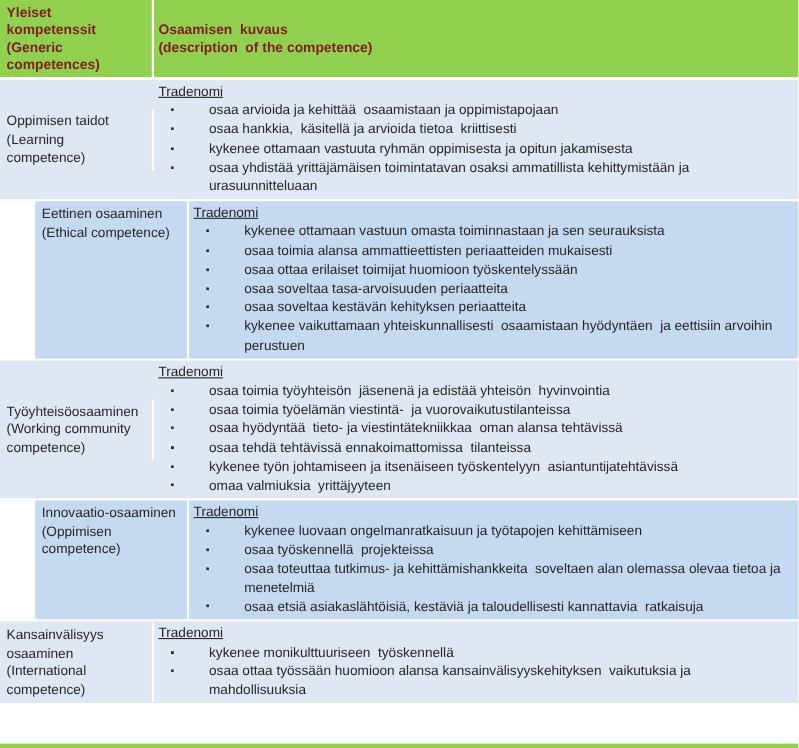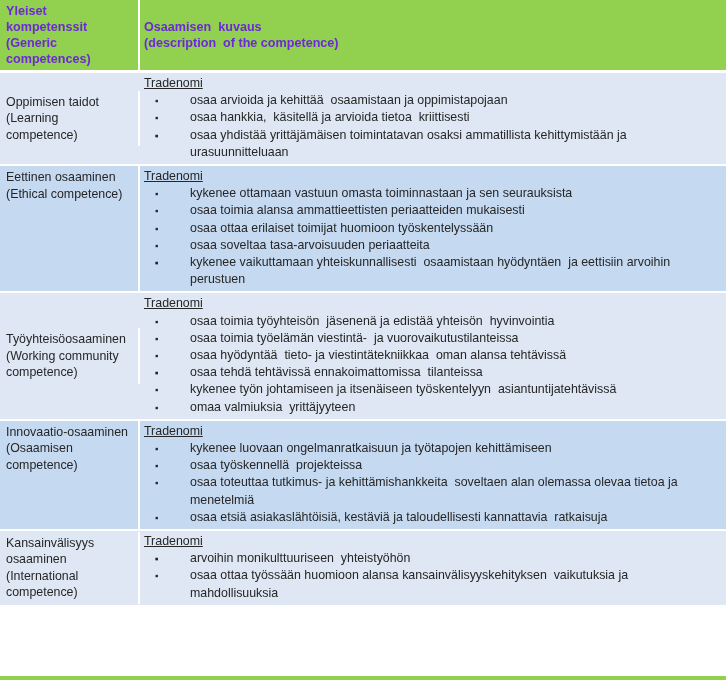--- a/index.html
+++ b/index.html
@@ -8,36 +8,36 @@
     --row-medium:#C5D9F1;
     --border:#FFFFFF;
     --text:#262626;
   }
   html,body{margin:0;padding:0;background:#fff;}
   body{font-family:"Liberation Sans","DejaVu Sans",sans-serif;color:var(--text);}
   .table{width:726px;min-height:680px;background:#fff;display:flex;flex-direction:column;box-sizing:border-box;}
   .row{display:flex;border-bottom:2px solid var(--border);}
   .row.header{background:var(--header-bg);border-bottom:3px solid var(--border);}
   .row.light{background:var(--row-light);align-items:center;}
-  .row.medium{background:var(--row-medium);}
+  .row.medium{background:var(--row-medium);margin-left:32px;}
   .cell{box-sizing:border-box;}
   .cell.left{
     flex:0 0 140px;width:140px;
     border-right:2px solid var(--border);
     padding:3px 4px 3px 6px;
     font-size:12.4px;line-height:16.5px;
     white-space:pre-line;
   }
   .cell.right{
     flex:1;min-width:0;
     padding:2px 6px 3px 4px;
     font-size:12.4px;line-height:17.2px;
   }
   .row.header .cell{
-    font-weight:bold;color:#6d28d9;
+    font-weight:bold;color:#7f1d1d;
     display:flex;align-items:center;
     font-size:12.6px;line-height:16px;
     white-space:pre-wrap;
   }
   .degree{white-space:pre-wrap;text-decoration:underline;}
   ul.bullets{margin:0;padding:0;list-style:none;}
   ul.bullets li{position:relative;padding-left:46px;white-space:pre-wrap;}
   .bullet{position:absolute;left:11px;top:0;font-size:9.5px;}
   .bottom-bar{height:4px;background:var(--header-bg);margin-top:auto;}
 </style>
@@ -57,37 +57,37 @@
   <div id="tbody">
       <div class="row light">
         <div class="cell left">Oppimisen taidot
 (Learning
 competence)</div>
         <div class="cell right">
           <div class="degree">Tradenomi</div>
           <ul class="bullets">
             <li><span class="bullet">▪</span><span class="btxt">osaa arvioida ja kehittää  osaamistaan ja oppimistapojaan</span></li>
             <li><span class="bullet">▪</span><span class="btxt">osaa hankkia,  käsitellä ja arvioida tietoa  kriittisesti</span></li>
-            <li><span class="bullet">▪</span></li>
+            <li><span class="bullet">▪</span><span class="btxt">kykenee ottamaan vastuuta ryhmän oppimisesta ja opitun jakamisesta</span></li>
             <li><span class="bullet">▪</span><span class="btxt">osaa yhdistää yrittäjämäisen toimintatavan osaksi ammatillista kehittymistään ja
 urasuunnitteluaan</span></li>
           </ul>
         </div>
       </div>
       <div class="row medium">
         <div class="cell left">Eettinen osaaminen
 (Ethical competence)</div>
         <div class="cell right">
           <div class="degree">Tradenomi</div>
           <ul class="bullets">
             <li><span class="bullet">▪</span><span class="btxt">kykenee ottamaan vastuun omasta toiminnastaan ja sen seurauksista</span></li>
             <li><span class="bullet">▪</span><span class="btxt">osaa toimia alansa ammattieettisten periaatteiden mukaisesti</span></li>
             <li><span class="bullet">▪</span><span class="btxt">osaa ottaa erilaiset toimijat huomioon työskentelyssään</span></li>
             <li><span class="bullet">▪</span><span class="btxt">osaa soveltaa tasa-arvoisuuden periaatteita</span></li>
-            <li><span class="bullet">▪</span></li>
+            <li><span class="bullet">▪</span><span class="btxt">osaa soveltaa kestävän kehityksen periaatteita</span></li>
             <li><span class="bullet">▪</span><span class="btxt">kykenee vaikuttamaan yhteiskunnallisesti  osaamistaan hyödyntäen  ja eettisiin arvoihin
 perustuen</span></li>
           </ul>
         </div>
       </div>
       <div class="row light">
         <div class="cell left">Työyhteisöosaaminen
 (Working community
 competence)</div>
         <div class="cell right">
@@ -98,21 +98,21 @@
             <li><span class="bullet">▪</span><span class="btxt">osaa hyödyntää  tieto- ja viestintätekniikkaa  oman alansa tehtävissä</span></li>
             <li><span class="bullet">▪</span></li>
             <li><span class="bullet">▪</span><span class="btxt">osaa tehdä tehtävissä ennakoimattomissa  tilanteissa</span></li>
             <li><span class="bullet">▪</span><span class="btxt">kykenee työn johtamiseen ja itsenäiseen työskentelyyn  asiantuntijatehtävissä</span></li>
             <li><span class="bullet">▪</span><span class="btxt">omaa valmiuksia  yrittäjyyteen</span></li>
           </ul>
         </div>
       </div>
       <div class="row medium">
         <div class="cell left">Innovaatio-osaaminen
-(Osaamisen
+(Oppimisen
 competence)</div>
         <div class="cell right">
           <div class="degree">Tradenomi</div>
           <ul class="bullets">
             <li><span class="bullet">▪</span><span class="btxt">kykenee luovaan ongelmanratkaisuun ja työtapojen kehittämiseen</span></li>
             <li><span class="bullet">▪</span><span class="btxt">osaa työskennellä  projekteissa</span></li>
             <li><span class="bullet">▪</span><span class="btxt">osaa toteuttaa tutkimus- ja kehittämishankkeita  soveltaen alan olemassa olevaa tietoa ja
 menetelmiä</span></li>
             <li><span class="bullet">▪</span><span class="btxt">osaa etsiä asiakaslähtöisiä, kestäviä ja taloudellisesti kannattavia  ratkaisuja</span></li>
           </ul>
@@ -120,21 +120,21 @@
       </div>
       <div class="row light">
         <div class="cell left">Kansainvälisyys
 osaaminen
 (International
 competence)</div>
         <div class="cell right">
           <div class="degree">Tradenomi</div>
           <ul class="bullets">
             <li><span class="bullet">▪</span></li>
-            <li><span class="bullet">▪</span><span class="btxt">arvoihin monikulttuuriseen  yhteistyöhön</span></li>
+            <li><span class="bullet">▪</span><span class="btxt">kykenee monikulttuuriseen  työskennellä</span></li>
             <li><span class="bullet">▪</span><span class="btxt">osaa ottaa työssään huomioon alansa kansainvälisyyskehityksen  vaikutuksia ja
 mahdollisuuksia</span></li>
           </ul>
         </div>
       </div>
     </div>
 
   <div class="bottom-bar"></div>
 </div>
 

